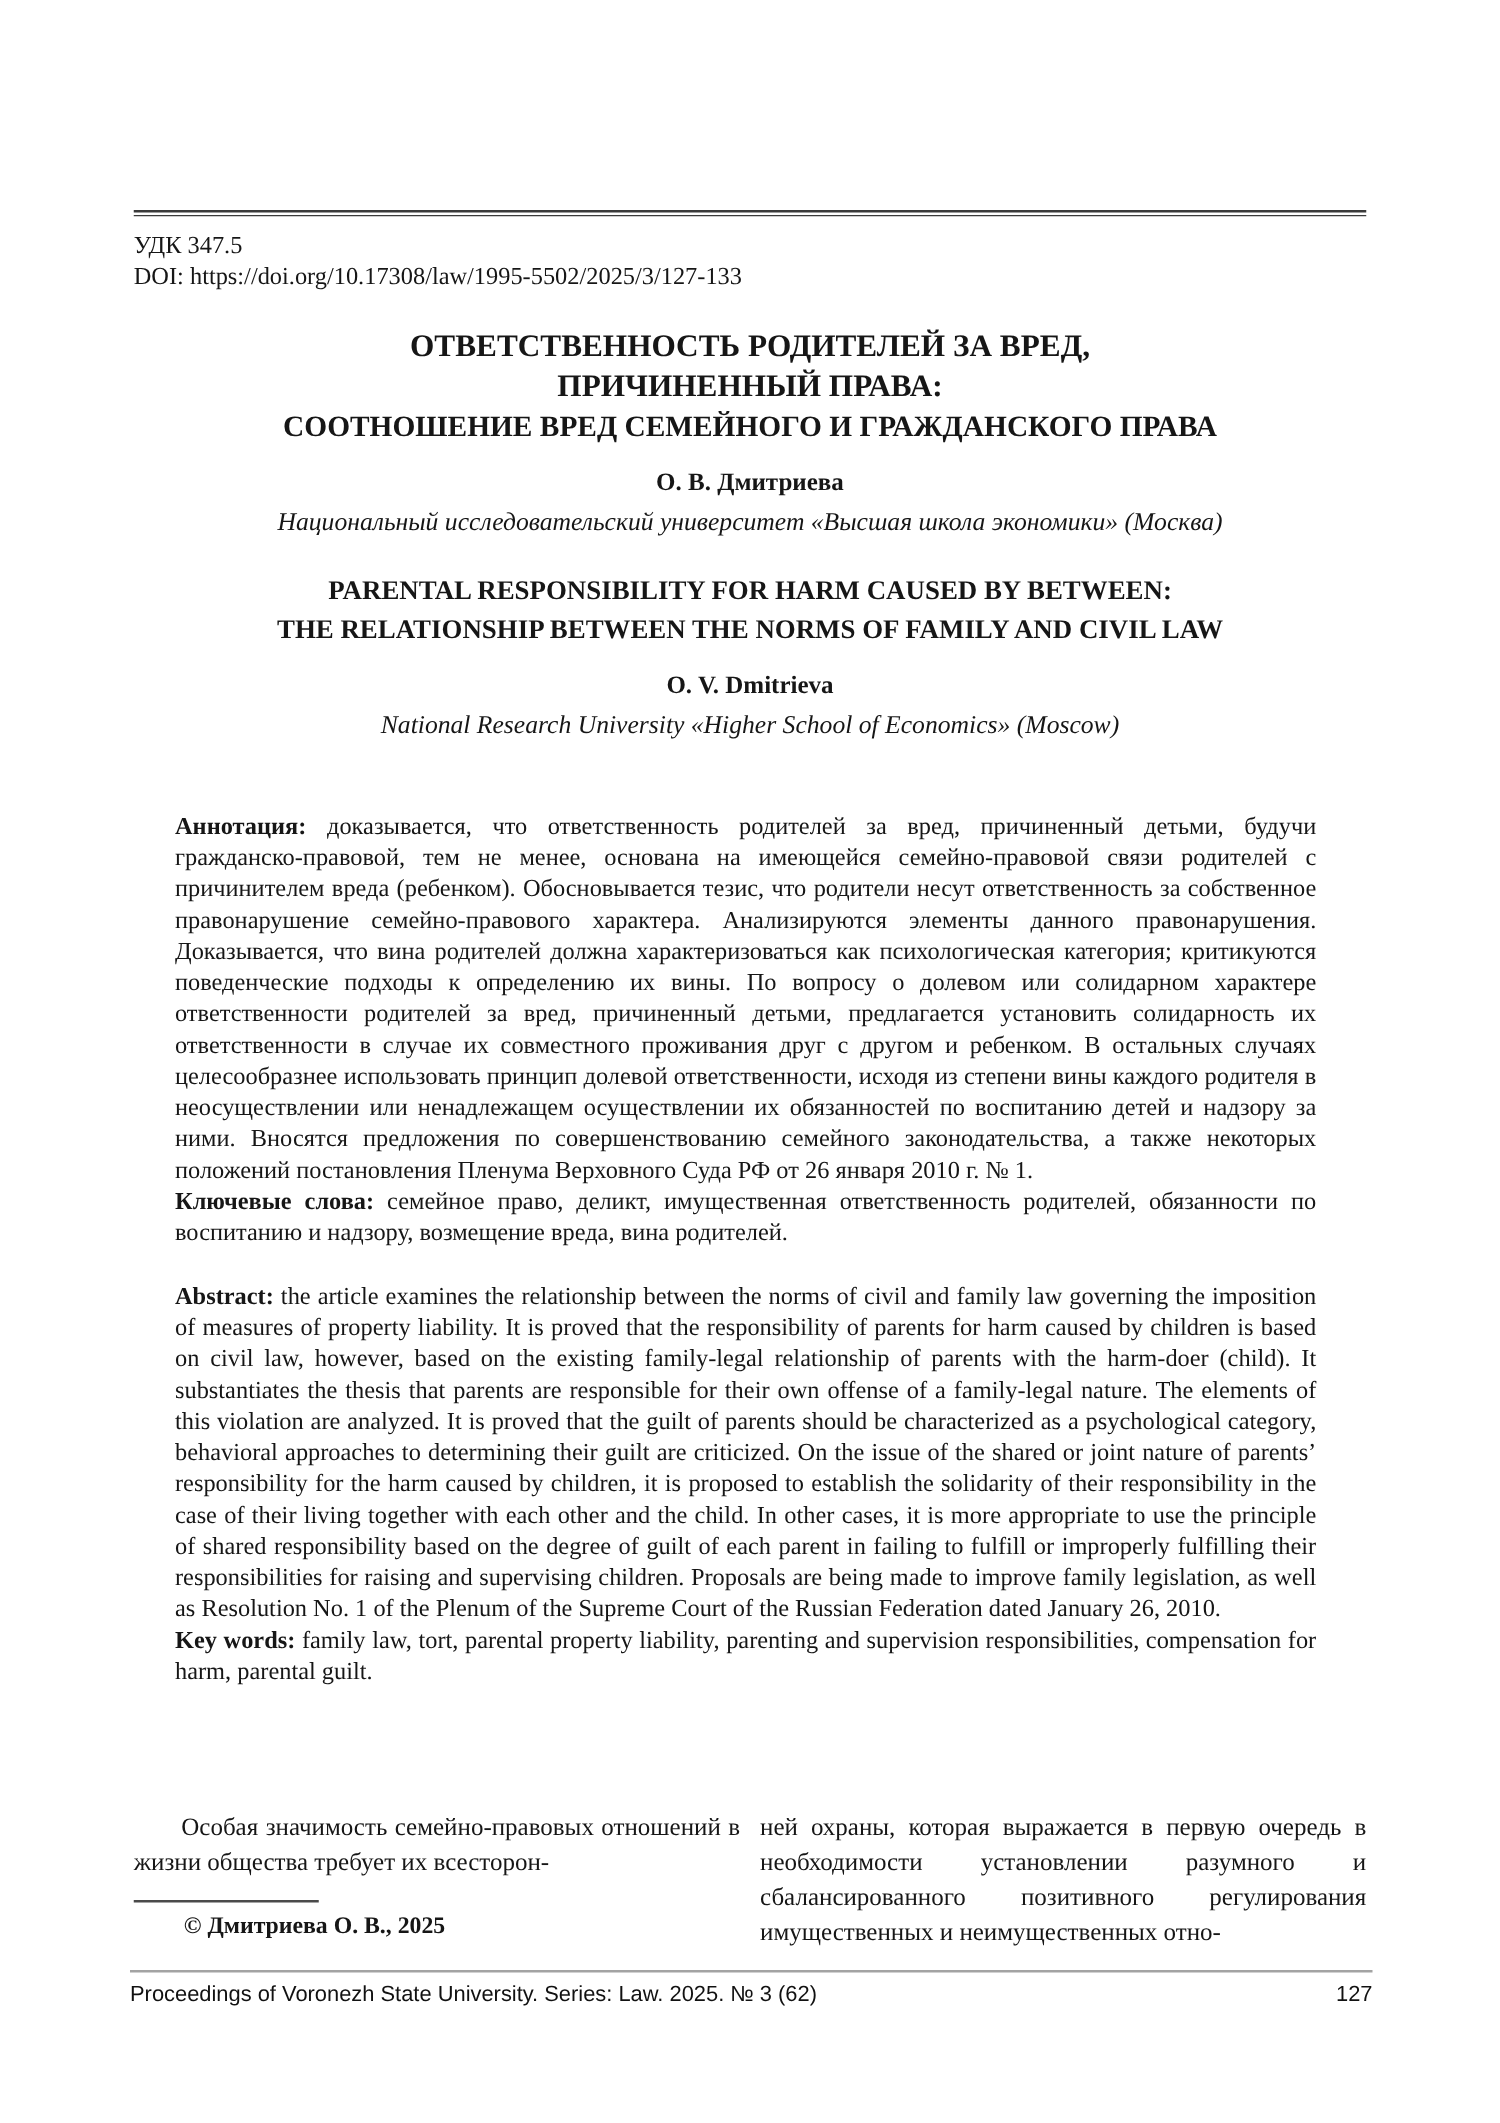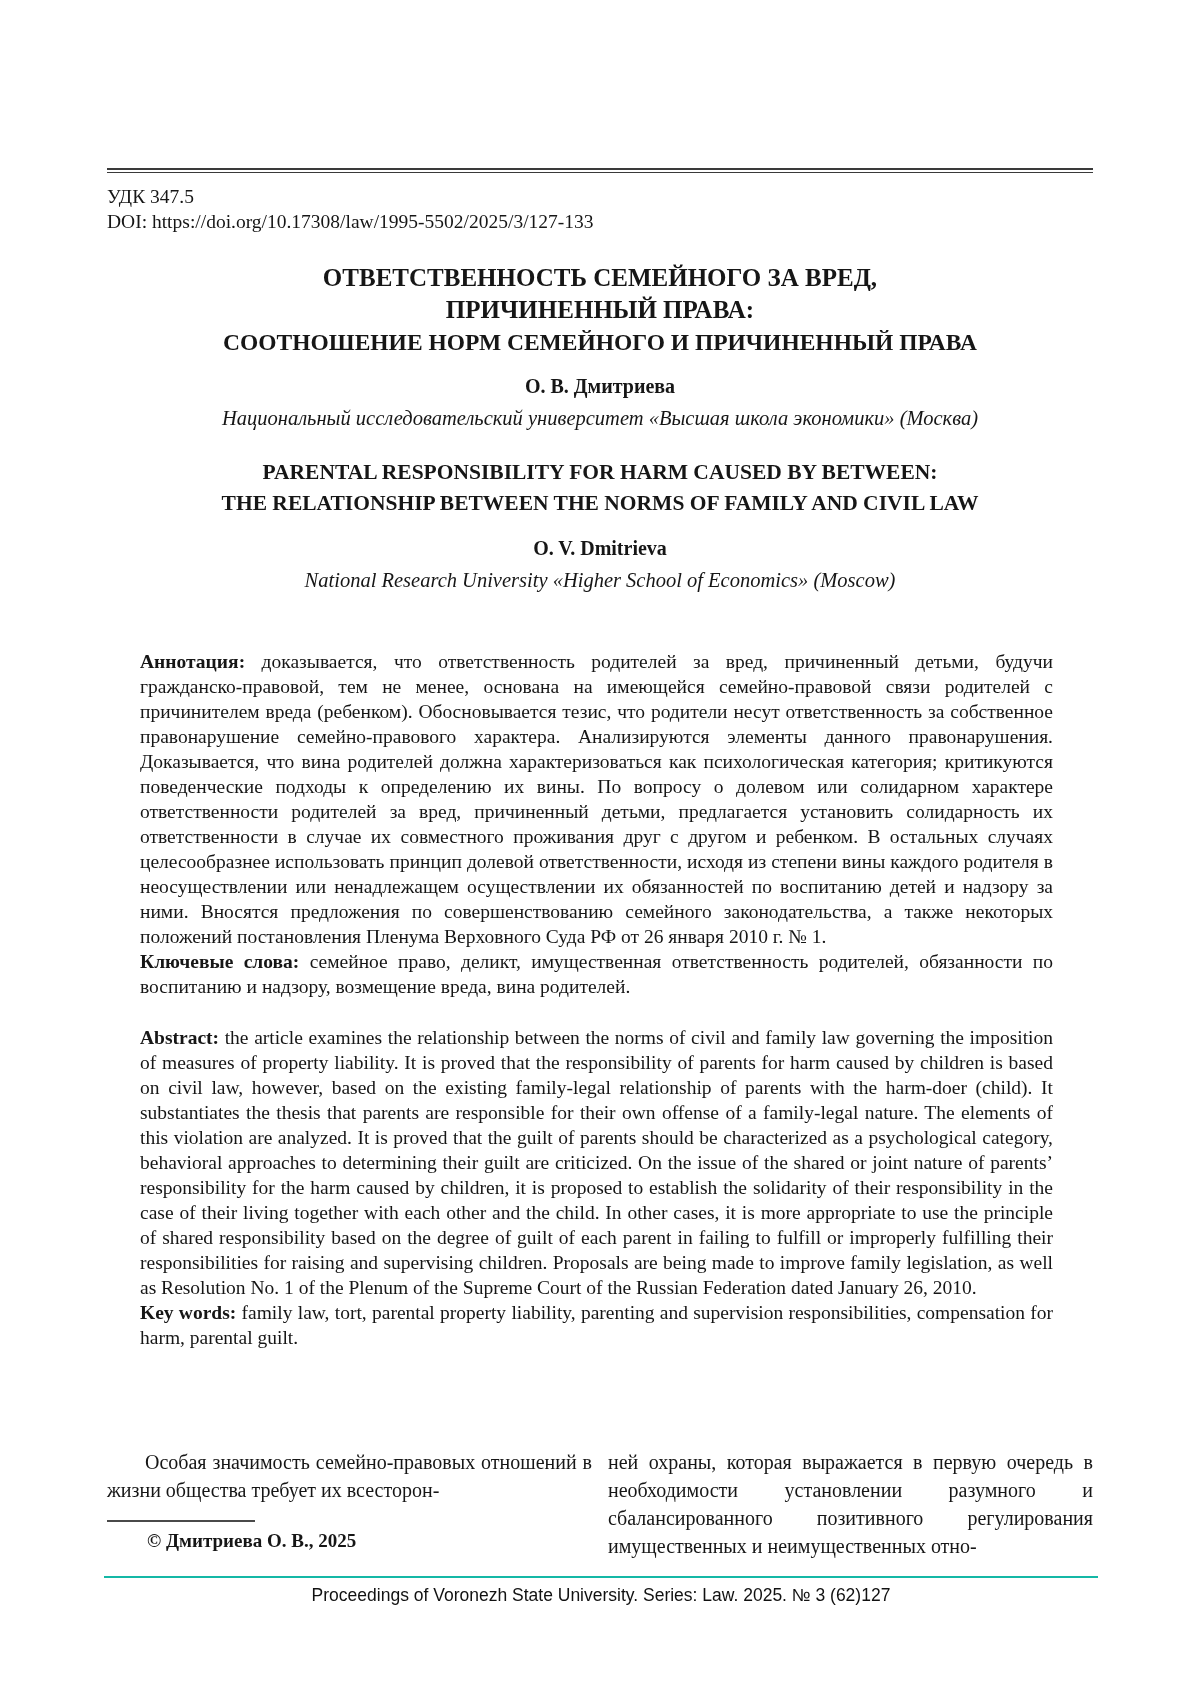--- a/index.html
+++ b/index.html
@@ -62,46 +62,46 @@
     border-top: 2px solid #4a4a4a;
     margin-top: 16px;
   }
   .footnote { margin-top: 6px; font-size: 19px; line-height: 25px; text-indent: 40px; font-weight: bold; }
 
   .footer {
     position: absolute;
     left: 104px;
     top: 1576px;
     width: 994px;
-    border-top: 2px solid #14b8a6;
+    border-top: 2px solid #a3a3a3;
     padding-top: 7px;
     display: flex;
-    justify-content: center;
+    justify-content: space-between;
     font-family: "Liberation Sans", "DejaVu Sans", sans-serif;
     font-size: 17.5px;
     color: #111111;
   }
 </style>
 </head>
 <body>
 
 <div class="page">
   <div class="content">
 
     <div class="top-rule"></div>
 
     <div class="head">
       <div>УДК 347.5</div>
       <div>DOI: https://doi.org/10.17308/law/1995-5502/2025/3/127-133</div>
     </div>
 
     <h1 class="title-ru">
-      <span class="l12">ОТВЕТСТВЕННОСТЬ СЕМЕЙНОГО ЗА ВРЕД,</span>
+      <span class="l12">ОТВЕТСТВЕННОСТЬ РОДИТЕЛЕЙ ЗА ВРЕД,</span>
       <span class="l12">ПРИЧИНЕННЫЙ ПРАВА:</span>
-      <span class="l3">СООТНОШЕНИЕ НОРМ СЕМЕЙНОГО И ПРИЧИНЕННЫЙ ПРАВА</span>
+      <span class="l3">СООТНОШЕНИЕ ВРЕД СЕМЕЙНОГО И ГРАЖДАНСКОГО ПРАВА</span>
     </h1>
 
     <div class="author">О. В. Дмитриева</div>
     <div class="affil">Национальный исследовательский университет «Высшая школа экономики» (Москва)</div>
 
     <h2 class="title-en">
       <span class="tl">PARENTAL RESPONSIBILITY FOR HARM CAUSED BY BETWEEN:</span>
       <span class="tl">THE RELATIONSHIP BETWEEN THE NORMS OF FAMILY AND CIVIL LAW</span>
     </h2>
 

